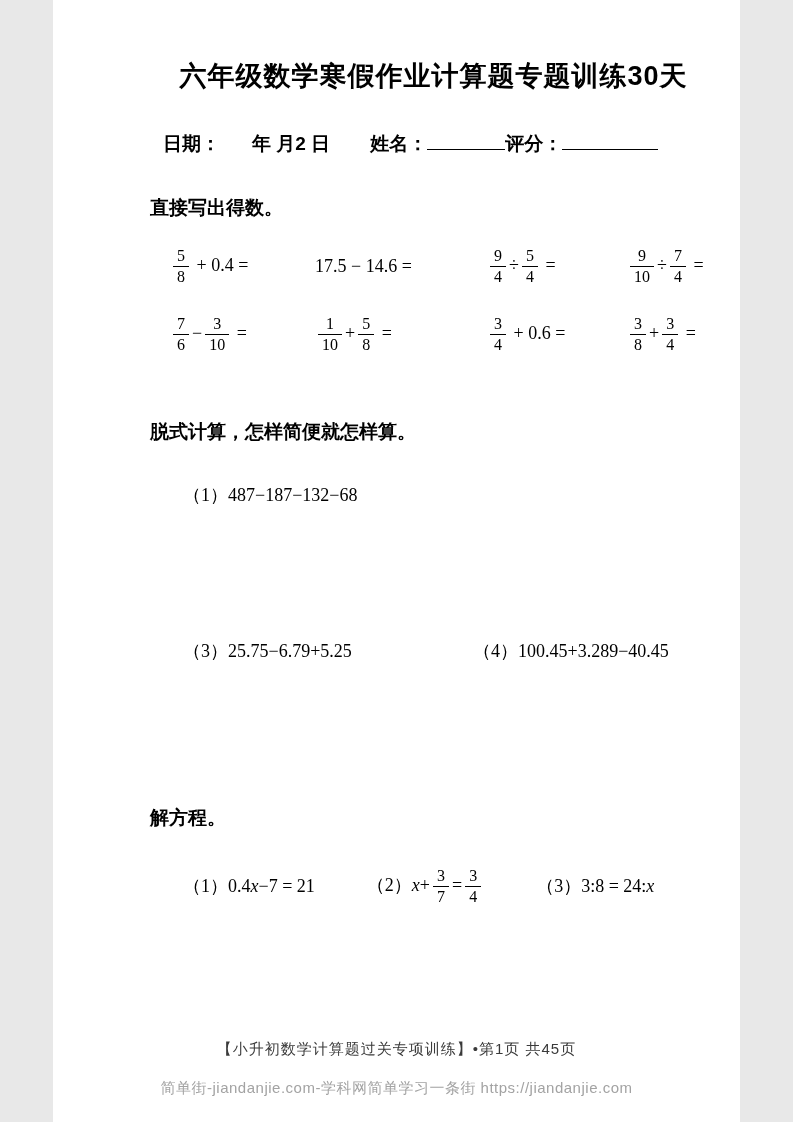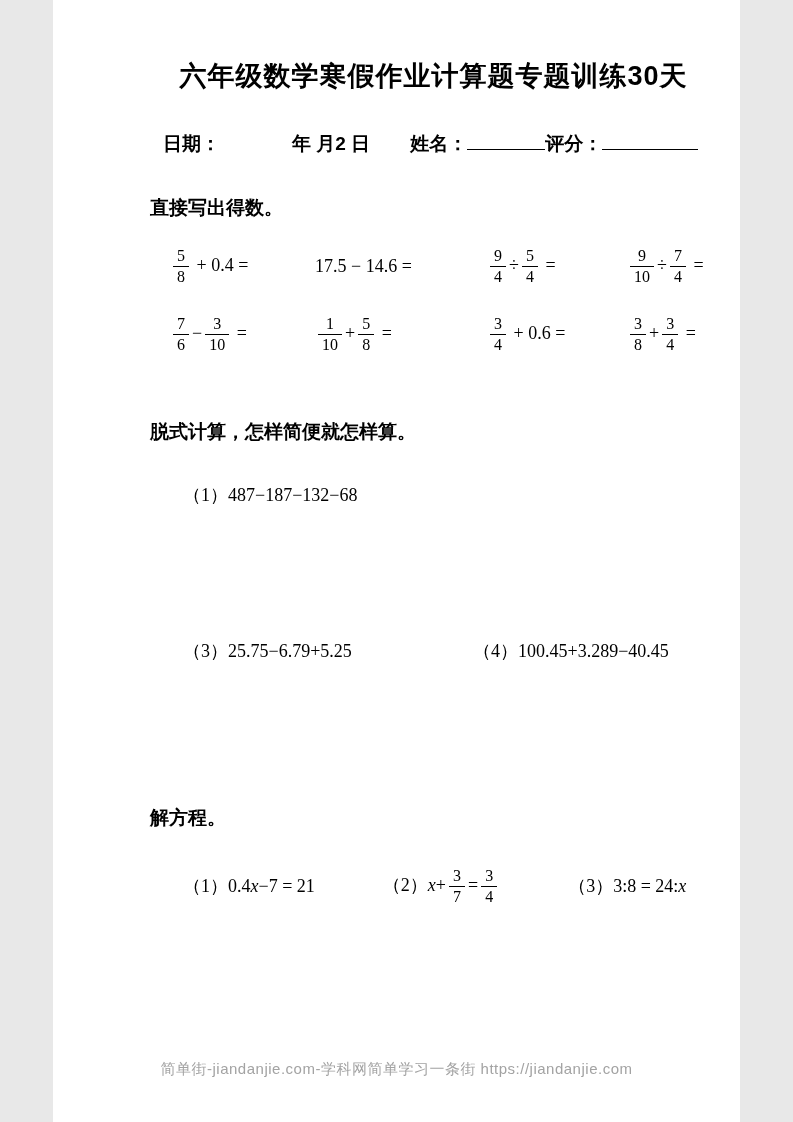--- a/index.html
+++ b/index.html
@@ -22,21 +22,21 @@
     letter-spacing:1px;
     font-family:"Liberation Sans","DejaVu Sans",sans-serif;
   }
   .header-line{
     margin-top:36px;
     padding-left:13px;
     font-size:19px;
     font-weight:bold;
     white-space:nowrap;
   }
-  .header-line .gap-a{margin-left:72px;}
+  .header-line .gap-a{margin-left:32px;}
   .header-line .gap-b{margin-left:40px;}
   .header-line .gap-c{}
   .blank{
     display:inline-block;
     border-bottom:1.5px solid #000;
     height:1em;
     vertical-align:baseline;
   }
   .blank-name{width:78px;}
   .blank-score{width:96px;}
@@ -83,21 +83,21 @@
   .problem{white-space:nowrap;}
   .plabel{
     font-family:"Liberation Serif","DejaVu Serif",serif;
     font-size:18px;
   }
   .s3-heading{margin-top:142px;}
   .s3-row{
     margin-top:36px;
     padding-left:33px;
     display:flex;
-    gap:68px;
+    gap:52px;
     align-items:center;
   }
   .footer{
     position:absolute;
     left:0;right:0;
     top:1040px;
     text-align:center;
   }
   .footer-line1{
     font-size:15px;
@@ -160,16 +160,17 @@
     </div>
     <div class="problem">
       <span class="plabel">（2）</span><span class="expr"><span class="mvar">x</span>+<span class="frac"><span class="num">3</span><span class="den">7</span></span>=<span class="frac"><span class="num">3</span><span class="den">4</span></span></span>
     </div>
     <div class="problem">
       <span class="plabel">（3）</span><span class="expr">3:8 = 24:<span class="mvar">x</span></span>
     </div>
   </div>
 
   <div class="footer">
+    <div class="footer-line1">【小升初数学计算题过关专项训练】•第1页 共45页</div>
     <div class="footer-line2">简单街-jiandanjie.com-学科网简单学习一条街 https://jiandanjie.com</div>
   </div>
 
 </div>
 
 </body></html>

